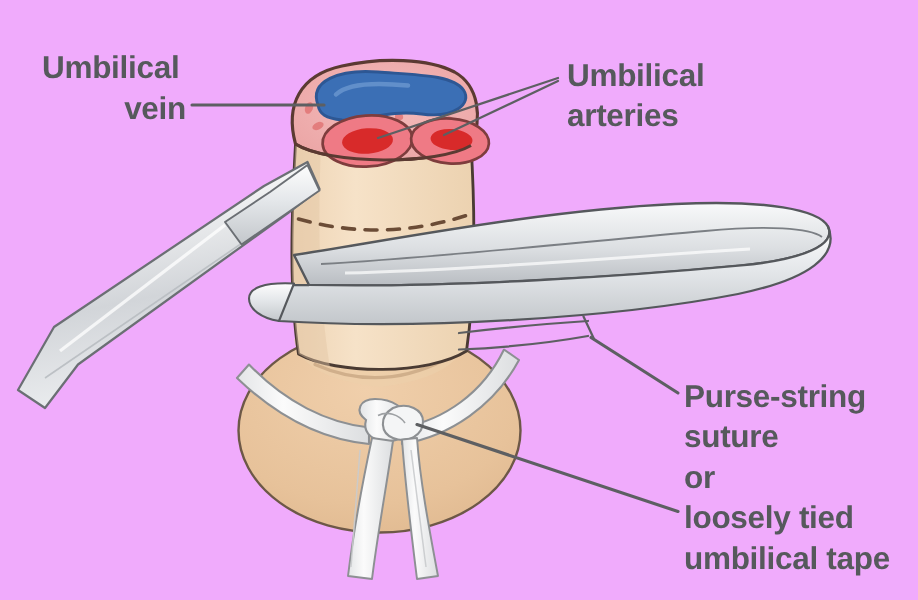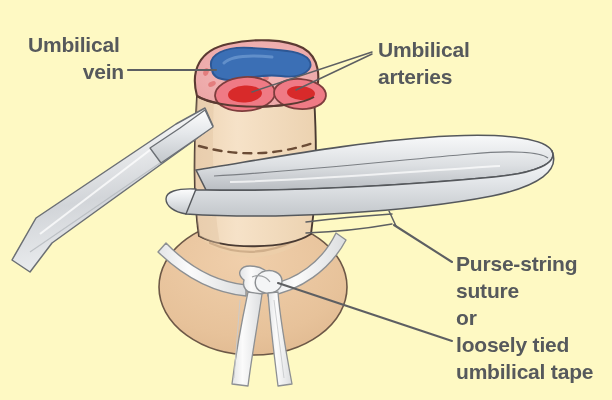--- a/index.html
+++ b/index.html
@@ -8,21 +8,21 @@
     padding: 0;
     background: #ffffff;
   }
   body {
     font-family: "Liberation Sans", sans-serif;
   }
   #figure-root {
     position: relative;
     width: 612px;
     height: 400px;
-    background: #fef9c3;
+    background: #f0abfc;
     overflow: hidden;
   }
   #figure-svg {
     position: absolute;
     top: 0;
     left: 0;
     width: 612px;
     height: 400px;
     display: block;
   }

